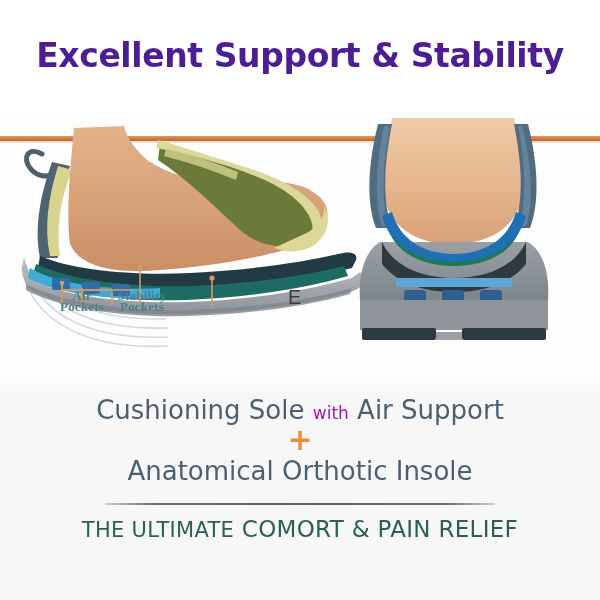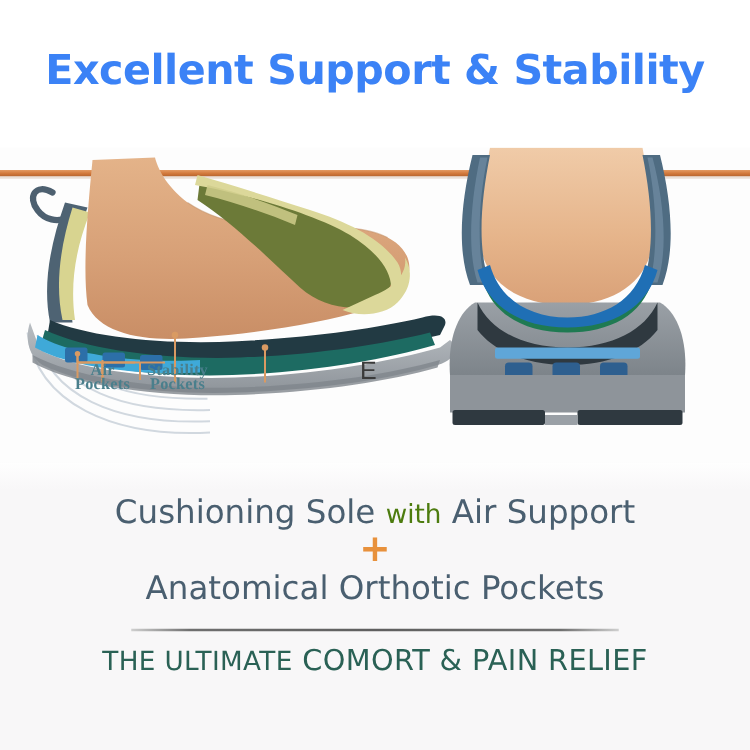--- a/index.html
+++ b/index.html
@@ -27,21 +27,21 @@
   }
   .title {
     position: absolute;
     left: 0; top: 36px;
     width: 600px;
     text-align: center;
     font-family: "DejaVu Sans", sans-serif;
     font-weight: bold;
     font-size: 33px;
     letter-spacing: -0.4px;
-    color: #3b82f6;
+    color: #4c1d95;
     white-space: nowrap;
   }
 
   
   .illus-band {
     position: absolute;
     left: 0; top: 118px;
     width: 600px; height: 252px;
     background: #fdfdfd;
     overflow: hidden;
@@ -106,22 +106,22 @@
     position: absolute;
     left: 0; top: 395px;
     width: 600px;
     text-align: center;
     font-family: "DejaVu Sans", sans-serif;
     font-size: 26px;
     color: #4a5f70;
     white-space: nowrap;
   }
   .line-main .small {
-    font-size: 21px;
-    color: #4d7c0f;
+    font-size: 17px;
+    color: #a21caf;
   }
   .plus {
     position: absolute;
     left: 0; top: 425px;
     width: 600px;
     text-align: center;
     font-family: "DejaVu Sans", sans-serif;
     font-size: 30px;
     font-weight: bold;
     color: #e8913c;
@@ -326,21 +326,21 @@
   </div>
 
   <div class="line-main">
     <span>Cushioning Sole</span>
     <span class="small">with</span>
     <span>Air Support</span>
   </div>
 
   <div class="plus">+</div>
 
-  <div class="line-sub">Anatomical Orthotic Pockets</div>
+  <div class="line-sub">Anatomical Orthotic Insole</div>
 
   <div class="divider"></div>
 
   <div class="line-tag">
     <span class="sm">THE ULTIMATE</span>
     <span>COMORT &amp; PAIN RELIEF</span>
   </div>
 
 </div>
 

